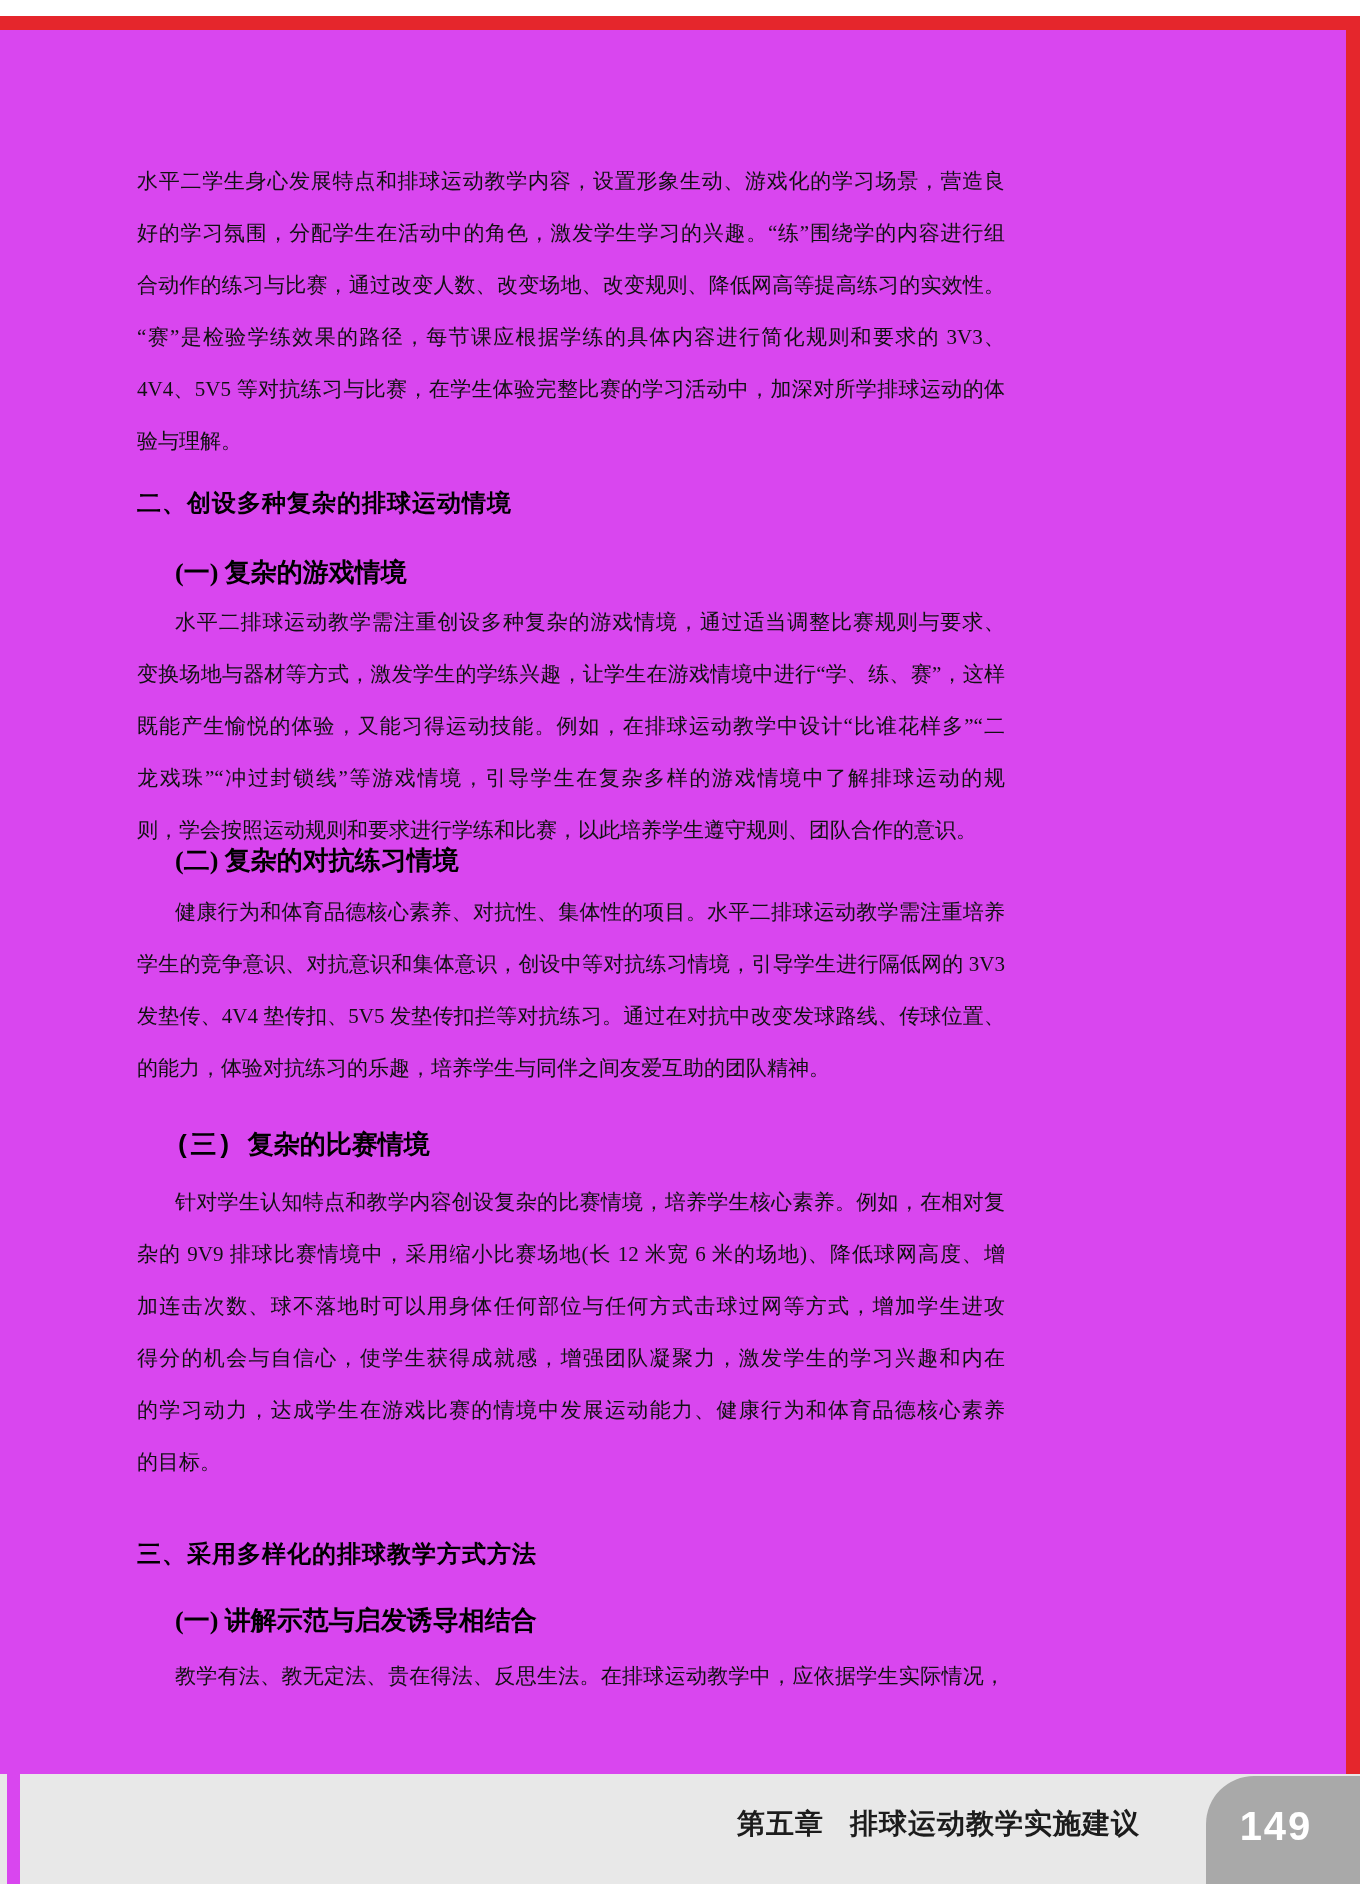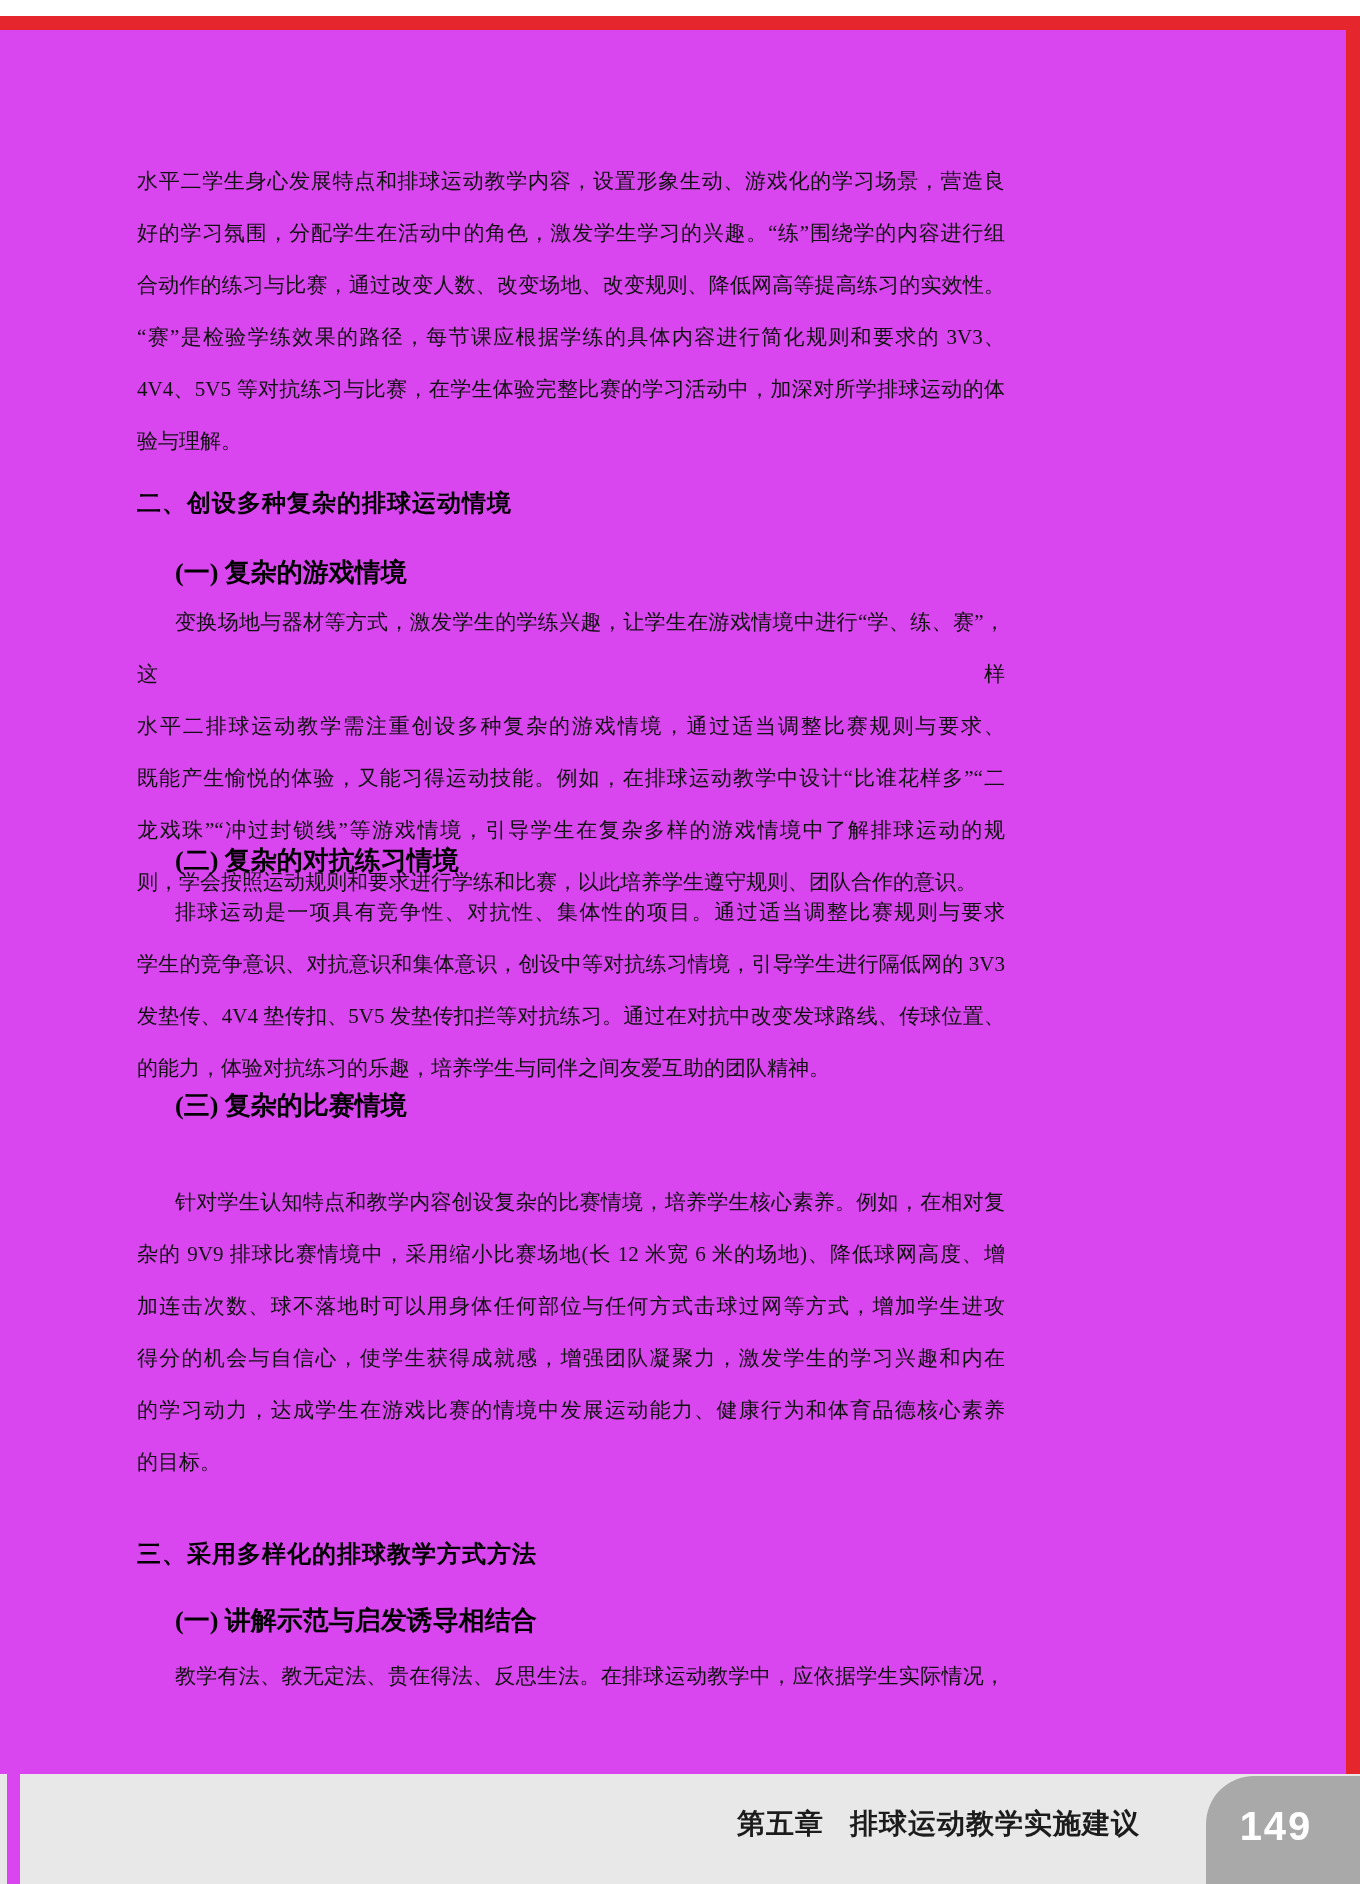--- a/index.html
+++ b/index.html
@@ -63,37 +63,37 @@
       <div class="line">“赛”是检验学练效果的路径，每节课应根据学练的具体内容进行简化规则和要求的 3V3、</div>
       <div class="line">4V4、5V5 等对抗练习与比赛，在学生体验完整比赛的学习活动中，加深对所学排球运动的体</div>
       <div class="line">验与理解。</div>
     </div>
 
   <div class="col sec-heading" style="top:464px;">二、创设多种复杂的排球运动情境</div>
 
   <div class="col sub-heading" style="top:535px;">(一) 复杂的游戏情境</div>
 
   <div class="col para indent-first" style="top:580px;">
+      <div class="line">水平二排球运动教学需注重创设多种复杂的游戏情境，通过适当调整比赛规则与要求、</div>
       <div class="line">变换场地与器材等方式，激发学生的学练兴趣，让学生在游戏情境中进行“学、练、赛”，这样</div>
-      <div class="line">水平二排球运动教学需注重创设多种复杂的游戏情境，通过适当调整比赛规则与要求、</div>
       <div class="line">既能产生愉悦的体验，又能习得运动技能。例如，在排球运动教学中设计“比谁花样多”“二</div>
       <div class="line">龙戏珠”“冲过封锁线”等游戏情境，引导学生在复杂多样的游戏情境中了解排球运动的规</div>
       <div class="line">则，学会按照运动规则和要求进行学练和比赛，以此培养学生遵守规则、团队合作的意识。</div>
     </div>
 
   <div class="col sub-heading" style="top:823px;">(二) 复杂的对抗练习情境</div>
 
   <div class="col para indent-first" style="top:870px;">
-      <div class="line">排球运动是一项具有竞争性、对抗性、集体性的项目。通过适当调整比赛规则与要求</div>
+      <div class="line">健康行为和体育品德核心素养、对抗性、集体性的项目。水平二排球运动教学需注重培养</div>
       <div class="line">学生的竞争意识、对抗意识和集体意识，创设中等对抗练习情境，引导学生进行隔低网的 3V3</div>
       <div class="line">发垫传、4V4 垫传扣、5V5 发垫传扣拦等对抗练习。通过在对抗中改变发球路线、传球位置、</div>
       <div class="line">的能力，体验对抗练习的乐趣，培养学生与同伴之间友爱互助的团队精神。</div>
     </div>
 
-  <div class="col sub-heading" style="top:1068px;">(三) 复杂的比赛情境</div>
+  <div class="col sub-heading" style="top:1108px;font-family:Liberation Mono, monospace;">(三) 复杂的比赛情境</div>
 
   <div class="col para indent-first" style="top:1160px;">
       <div class="line">针对学生认知特点和教学内容创设复杂的比赛情境，培养学生核心素养。例如，在相对复</div>
       <div class="line">杂的 9V9 排球比赛情境中，采用缩小比赛场地(长 12 米宽 6 米的场地)、降低球网高度、增</div>
       <div class="line">加连击次数、球不落地时可以用身体任何部位与任何方式击球过网等方式，增加学生进攻</div>
       <div class="line">得分的机会与自信心，使学生获得成就感，增强团队凝聚力，激发学生的学习兴趣和内在</div>
       <div class="line">的学习动力，达成学生在游戏比赛的情境中发展运动能力、健康行为和体育品德核心素养</div>
       <div class="line">的目标。</div>
     </div>
 

